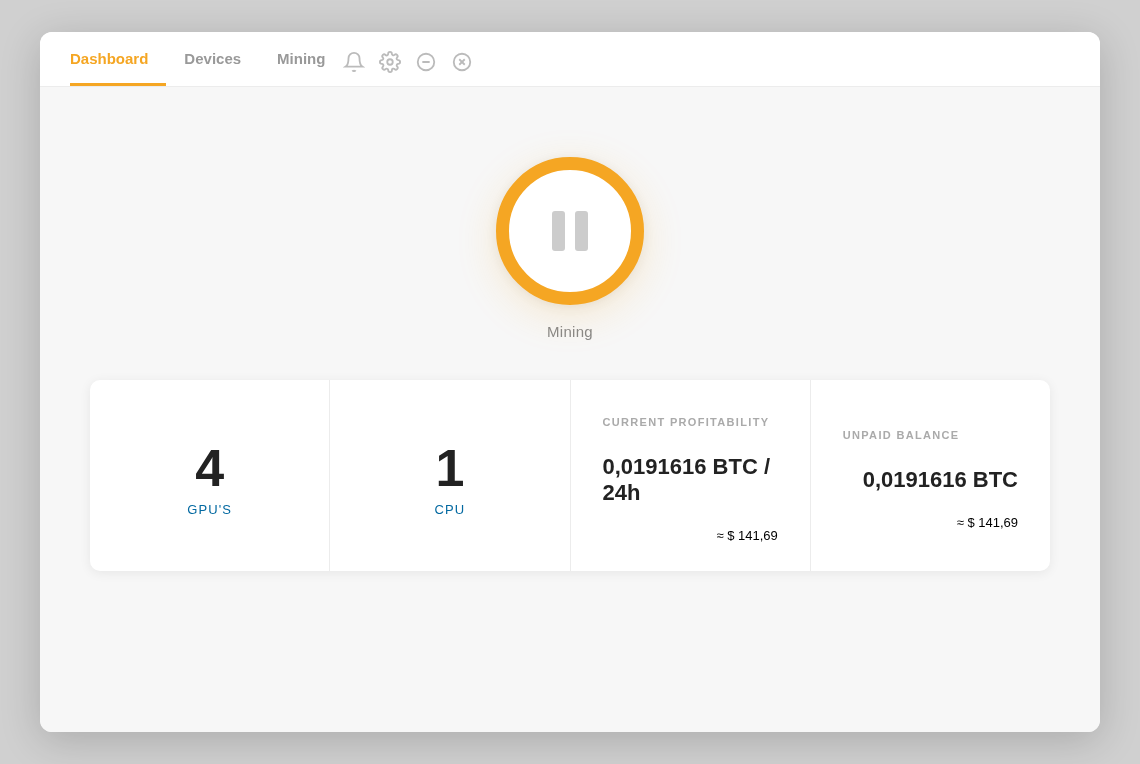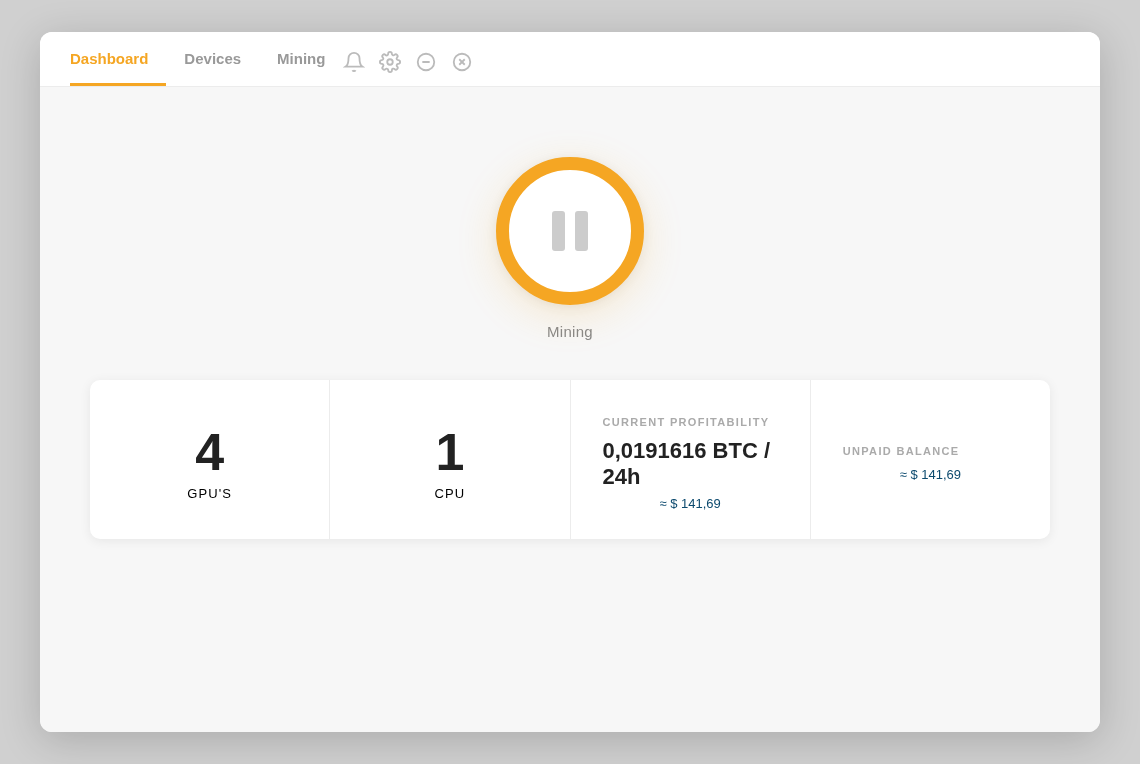--- a/index.html
+++ b/index.html
@@ -139,21 +139,21 @@
     .stat-card:last-child { border-right: none; }
     .stat-number {
       font-size: 52px;
       font-weight: 700;
       color: #222;
       line-height: 1;
       margin-bottom: 8px;
     }
     .stat-label {
       font-size: 13px;
-      color: #000000;
+      color: #0369a1;
       letter-spacing: 0.08em;
       text-transform: uppercase;
       font-weight: 500;
     }
     .stat-title {
       font-size: 11px;
       color: #aaa;
       letter-spacing: 0.12em;
       text-transform: uppercase;
       font-weight: 600;
@@ -161,24 +161,25 @@
       align-self: flex-start;
     }
     .stat-value-main {
       font-size: 22px;
       font-weight: 700;
       color: #222;
       margin-bottom: 6px;
     }
     .stat-value-sub {
       font-size: 13px;
-      color: #0c4a6e;
+      color: #000000;
     }
     .stat-card.detail {
-      align-items: center;
+      align-items: flex-end;
+      gap: 16px;
     }
     
     .icon-svg {
       width: 22px;
       height: 22px;
       stroke: #bbb;
       fill: none;
       stroke-width: 2;
     }
   </style>
@@ -253,19 +254,20 @@
       </div>
 
       <div class="stat-card detail">
         <div class="stat-title">CURRENT PROFITABILITY</div>
         <div class="stat-value-main">0,0191616 BTC / 24h</div>
         <div class="stat-value-sub">≈ $ 141,69</div>
       </div>
 
       <div class="stat-card detail">
         <div class="stat-title">UNPAID BALANCE</div>
+        <div class="stat-value-main">0,0191616 BTC</div>
         <div class="stat-value-sub">≈ $ 141,69</div>
       </div>
 
     </div>
 
   </div>
 </div>
 
 </body></html>

